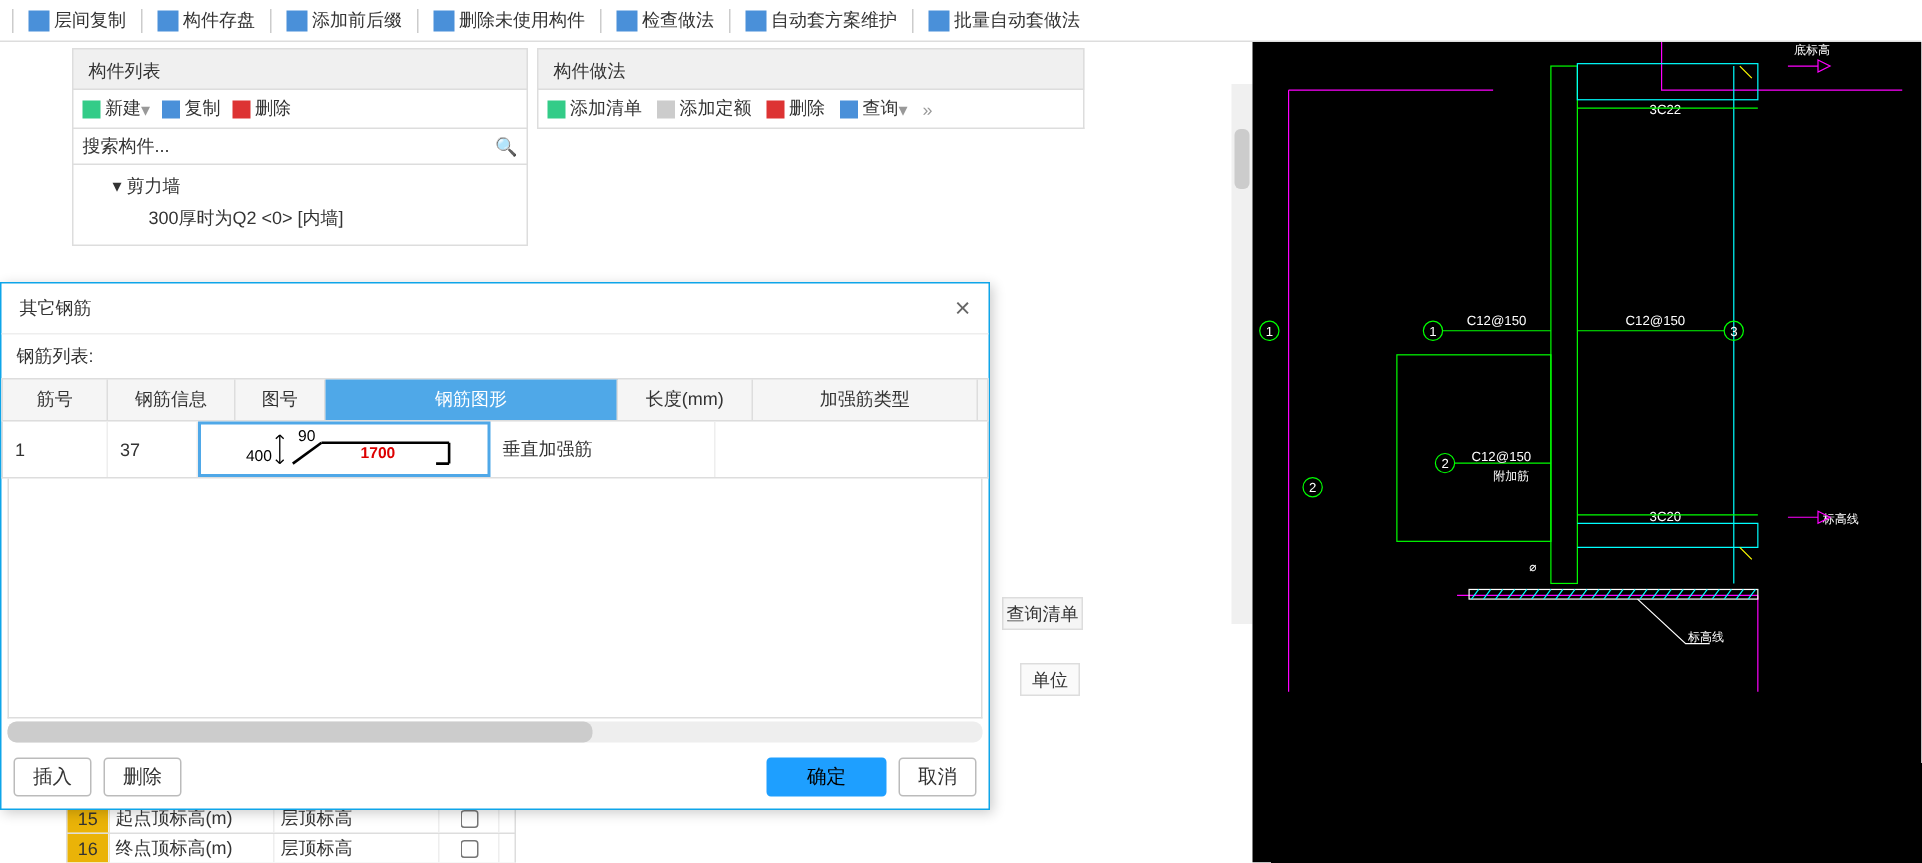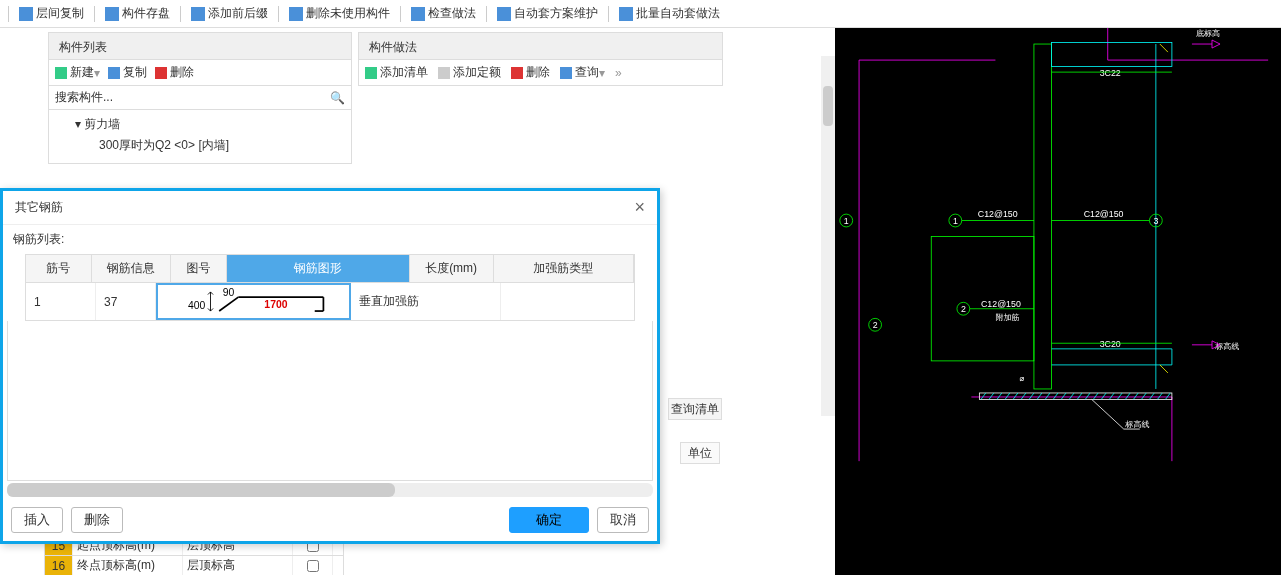--- a/index.html
+++ b/index.html
@@ -20,24 +20,24 @@
 .lbtn .ic{width:12px;height:12px;margin-right:3px}
 .search{width:calc(100% - 0px);height:24px;border:1px solid #ddd;border-top:none;padding:2px 6px;color:#aaa;display:flex;align-items:center;justify-content:space-between}
 .tree{border:1px solid #ddd;border-top:none;padding:4px 22px;height:54px}
 .tree-item{padding:2px 4px}
 .tree-child{padding:2px 4px 2px 28px}
 .method-panel{position:absolute;left:358px;top:4px;width:365px}
 .m-tb{display:flex;align-items:center;padding:4px 6px;border:1px solid #ddd;border-top:none;gap:10px}
 .m-hdr{display:flex;border:1px solid #ddd;border-top:none;background:#fafafa}
 .m-hdr>div{padding:4px 0;text-align:center;border-right:1px solid #eee}
 
-.dialog{position:absolute;left:0;top:160px;width:660px;background:#fff;border:3px solid #0ea5e9;box-shadow:2px 2px 8px rgba(0,0,0,.2);z-index:10}
+.dialog{position:absolute;left:0;top:160px;width:660px;background:#fff;border:1px solid #0ea5e9;box-shadow:2px 2px 8px rgba(0,0,0,.2);z-index:10}
 .dlg-title{height:34px;display:flex;align-items:center;justify-content:space-between;padding:0 12px;border-bottom:1px solid #eee;font-size:14px}
 .dlg-sub{padding:6px 10px;font-size:12px}
-.dlg-table{margin:0 22px}
+.dlg-table{margin:0 0}
 .dlg-th{display:flex;background:#f5f5f5;border:1px solid #ddd}
 .dlg-th>div{padding:5px 0;text-align:center;border-right:1px solid #ddd;font-size:12px}
 .dlg-th .sel{background:#4fa8e8;color:#fff}
 .dlg-row{display:flex;border:1px solid #ddd;border-top:none;height:38px;align-items:center}
 .dlg-row>div{height:100%;display:flex;align-items:center;justify-content:center;padding:0 8px;border-right:1px solid #eee}
 .c-jh{width:70px}.c-info{width:85px}.c-tuhao{width:60px}.c-shape{width:195px}.c-len{width:90px}.c-type{width:150px}
 .shape-cell{border:2px solid #4fa8e8!important;position:relative}
 .shape-svg{width:100%;height:100%}
 .dlg-blank{height:160px;border-left:1px solid #ddd;border-right:1px solid #ddd;border-bottom:1px solid #ddd;margin:0 4px}
 .dlg-scroll{height:14px;margin:2px 4px;background:#eee;border-radius:6px;position:relative}

